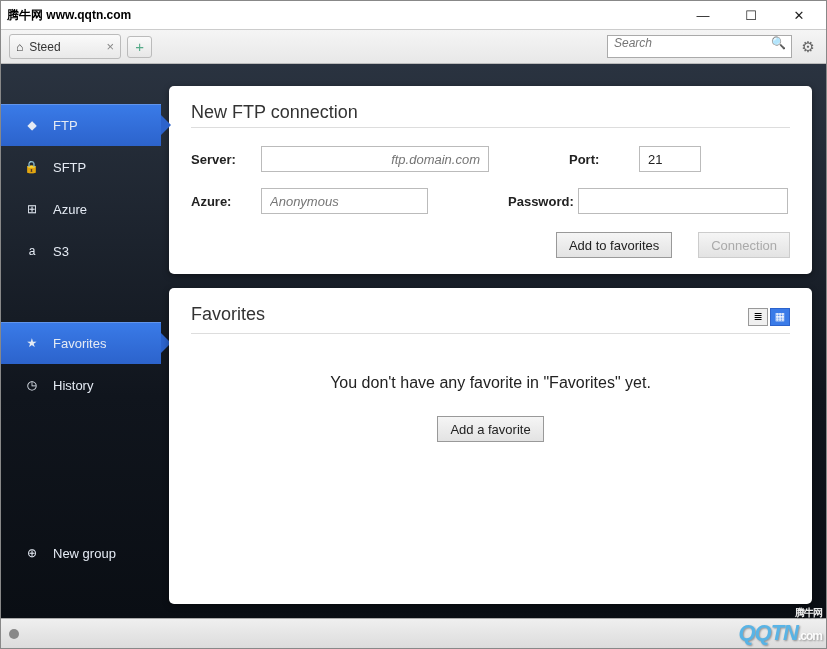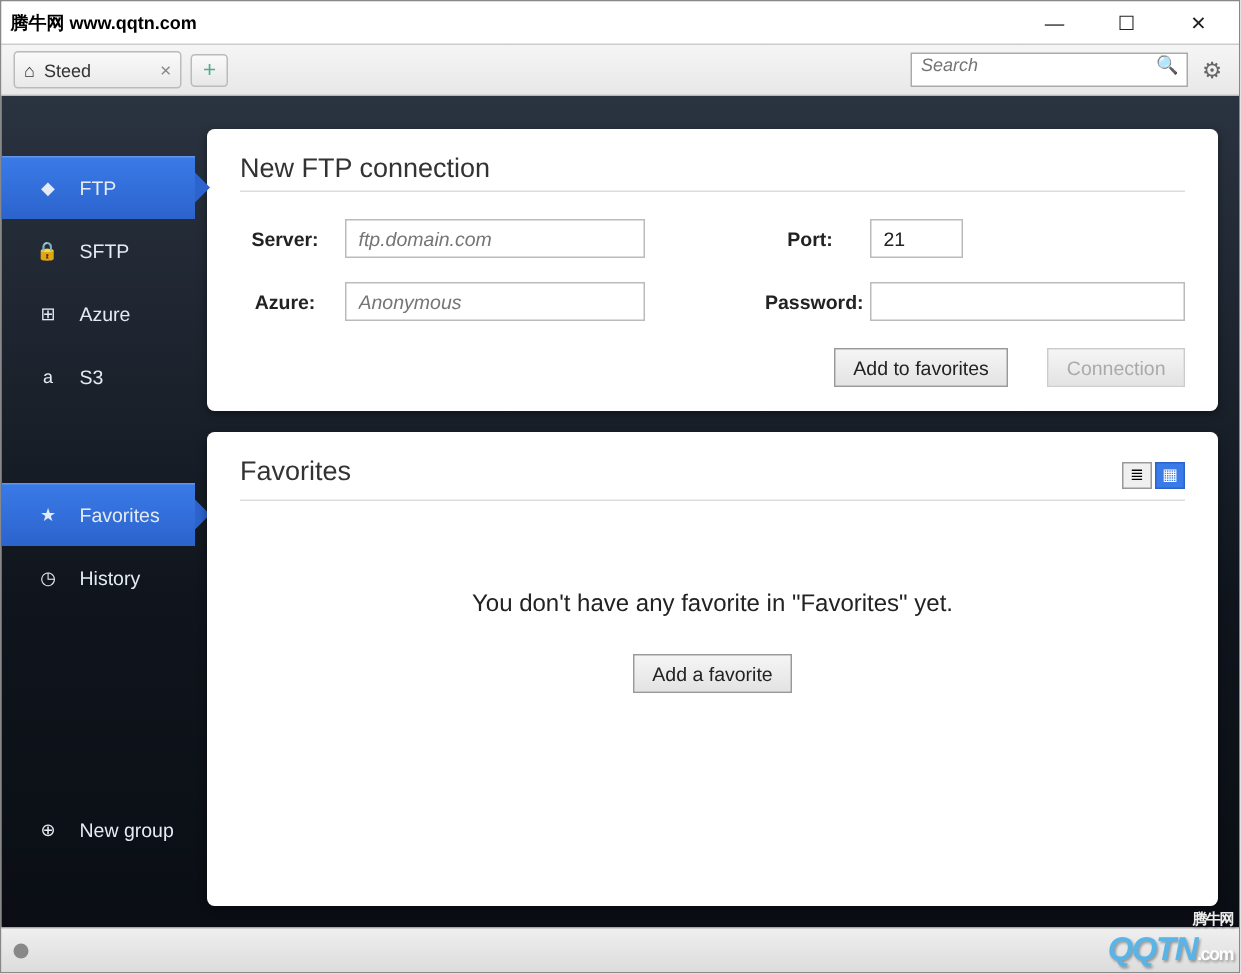--- a/index.html
+++ b/index.html
@@ -33,33 +33,33 @@
 .side-gap { height: 50px; }
 .side-bottom { margin-top: auto; margin-bottom: 44px; }
 
 .main { flex: 1; padding: 22px 14px 14px 8px; display: flex; flex-direction: column; gap: 14px; }
 .panel { background: #fff; border-radius: 5px; box-shadow: 0 2px 6px rgba(0,0,0,.4); padding: 16px 22px; }
 .panel-title { font-size: 18px; color: #333; font-weight: 400; margin-bottom: 4px; }
 .panel hr { border: none; border-top: 1px solid #ddd; margin: 4px 0 18px; }
 
 .form-row { display: flex; align-items: center; gap: 40px; margin-bottom: 16px; }
 .fld { display: flex; align-items: center; gap: 10px; }
-.fld label { font-size: 13px; color: #222; font-weight: bold; text-align: center; }
+.fld label { font-size: 13px; color: #222; font-weight: bold; text-align: left; }
 .fld input { height: 26px; border: 1px solid #bbb; padding: 0 8px; font-size: 13px; font-style: italic; color: #999; background:#fff; }
 .btnrow { display: flex; justify-content: flex-end; gap: 26px; margin-top: 18px; }
 .btn { height: 26px; padding: 0 12px; font-size: 13px; border: 1px solid #999; background: linear-gradient(#f5f5f5,#e3e3e3); cursor: pointer; color:#222; }
 .btn.disabled { color: #aaa; border-color:#ccc; }
 
 .panel.fav { flex: 1; position: relative; }
 .fav-head { display: flex; align-items: center; }
 .fav-head .panel-title { flex:1; }
 .viewbtns { display:flex; gap:2px; }
 .viewbtn { width:20px; height:18px; border:1px solid #999; display:flex; align-items:center; justify-content:center; font-size:11px; background:#f0f0f0; cursor:pointer; }
 .viewbtn.active { background:#3a7be8; color:#fff; border-color:#2c63cc; }
-.fav-empty { text-align:center; margin-top: 60px; }
+.fav-empty { text-align:center; margin-top: 40px; }
 .fav-empty p { font-size: 16px; color:#222; margin-bottom: 24px; }
 
 .statusbar { position:absolute; bottom:0; left:0; right:0; height:30px; background:linear-gradient(#efefef,#dcdcdc); border-top:1px solid #aaa; display:flex; align-items:center; padding:0 8px; }
 .status-dot { width:10px; height:10px; border-radius:50%; background:#888; }
 
 .watermark { position:absolute; right:4px; bottom:2px; color:#4db0e6; font-weight:bold; font-size:22px; font-style:italic; text-shadow:1px 1px 2px rgba(0,0,0,.4); letter-spacing:-1px; opacity:.92; pointer-events:none; }
 .watermark .dom { color:#fff; font-size:12px; font-style:normal; }
 </style>
 </head>
 <body>
@@ -126,31 +126,31 @@
       </div>
     </div>
 
     <div class="main">
       <div class="panel">
         <div class="panel-title">New FTP connection</div>
         <hr>
         <div class="form-row">
           <div class="fld">
             <label style="width:60px">Server:</label>
-            <input style="width: 200px;" placeholder="ftp.domain.com">
+            <input style="width: 228px; text-align: right;" placeholder="ftp.domain.com">
           </div>
           <div class="fld" style="margin-left:40px">
             <label style="width:60px">Port:</label>
             <input style="width: 62px; font-style: normal; color: rgb(34, 34, 34);" value="21">
           </div>
         </div>
         <div class="form-row">
           <div class="fld">
             <label style="width:60px">Azure:</label>
-            <input style="width: 200px;" placeholder="Anonymous">
+            <input style="width: 167px;" placeholder="Anonymous">
           </div>
           <div class="fld" style="margin-left:40px">
             <label style="width:60px;text-align:left">Password:</label>
             <input type="password" style="width: 210px;">
           </div>
         </div>
         <div class="btnrow">
           <button class="btn">Add to favorites</button>
           <button class="btn disabled">Connection</button>
         </div>

